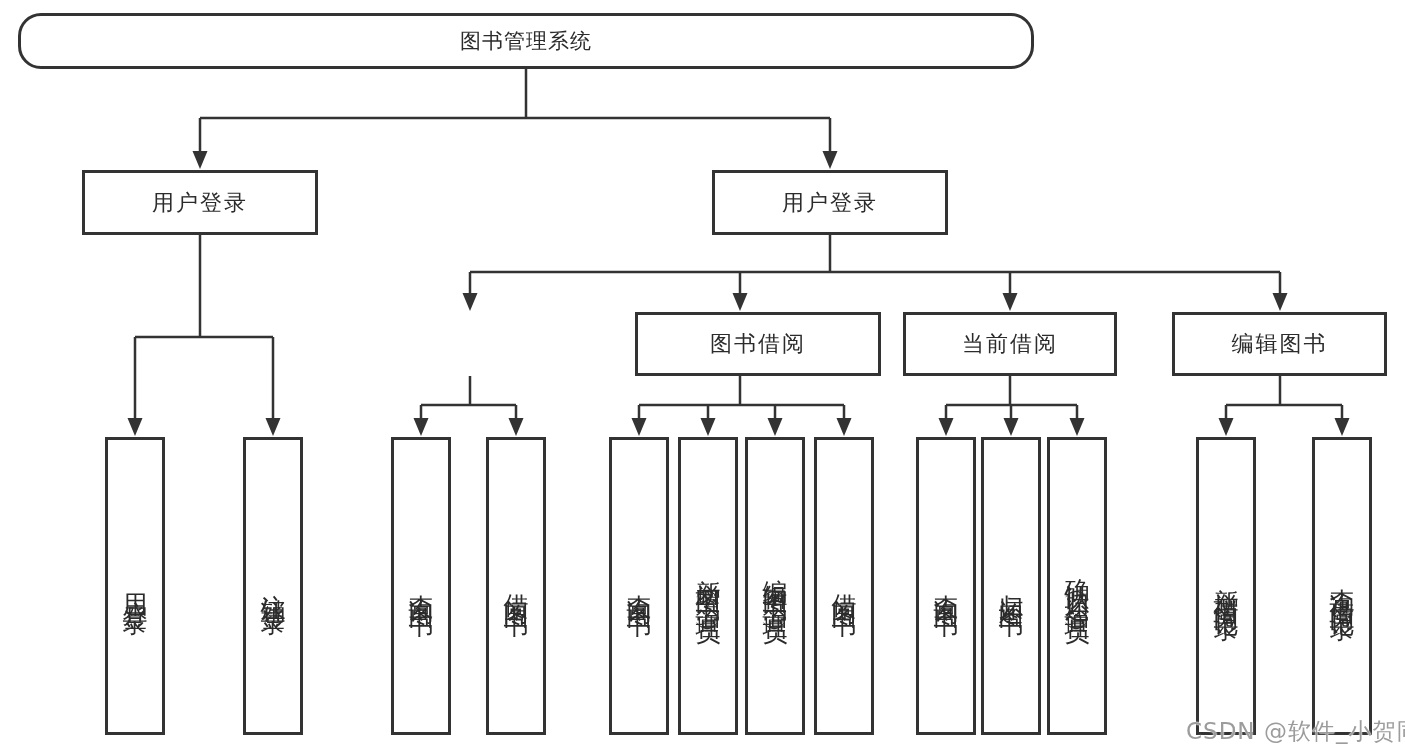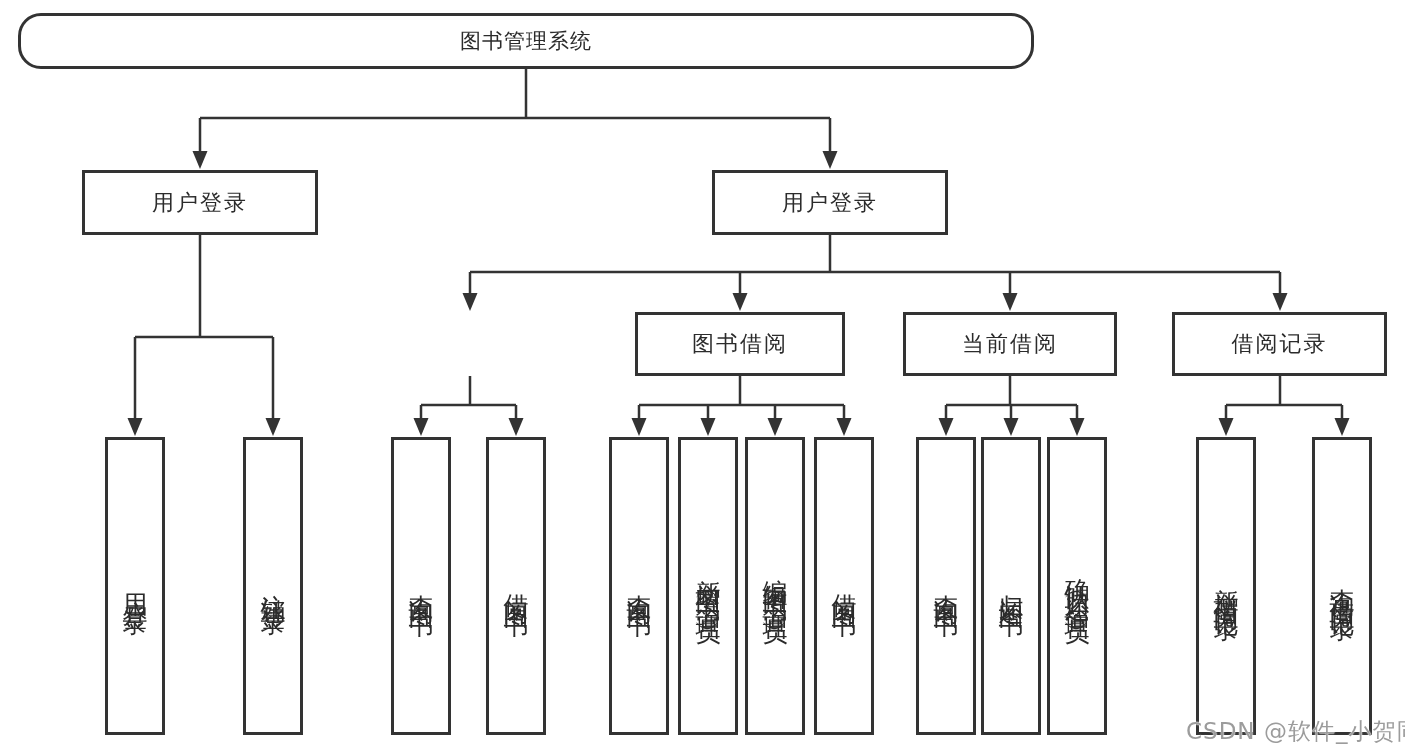--- a/index.html
+++ b/index.html
@@ -112,28 +112,28 @@
     <span class="root-label">图书管理系统</span>
   </div>
 
   <div class="node" style="left:82px; top:170px; width:236px; height:65px;">
     <span class="h-label">用户登录</span>
   </div>
   <div class="node" style="left:712px; top:170px; width:236px; height:65px;">
     <span class="h-label">用户登录</span>
   </div>
 
-  <div class="node" style="left:635px; top:312px; width:210px; height:64px;">
+  <div class="node" style="left:635px; top:312px; width:246px; height:64px;">
     <span class="h-label">图书借阅</span>
   </div>
   <div class="node" style="left:903px; top:312px; width:214px; height:64px;">
     <span class="h-label">当前借阅</span>
   </div>
   <div class="node" style="left:1172px; top:312px; width:215px; height:64px;">
-    <span class="h-label">借阅记录</span>
+    <span class="h-label">编辑图书</span>
   </div>
 
   <div class="node leaf" style="left:105px;">
     <span class="v-label">用户登录</span>
   </div>
   <div class="node leaf" style="left:243px;">
     <span class="v-label">注销登录</span>
   </div>
 
   <div class="node leaf" style="left:391px;">

